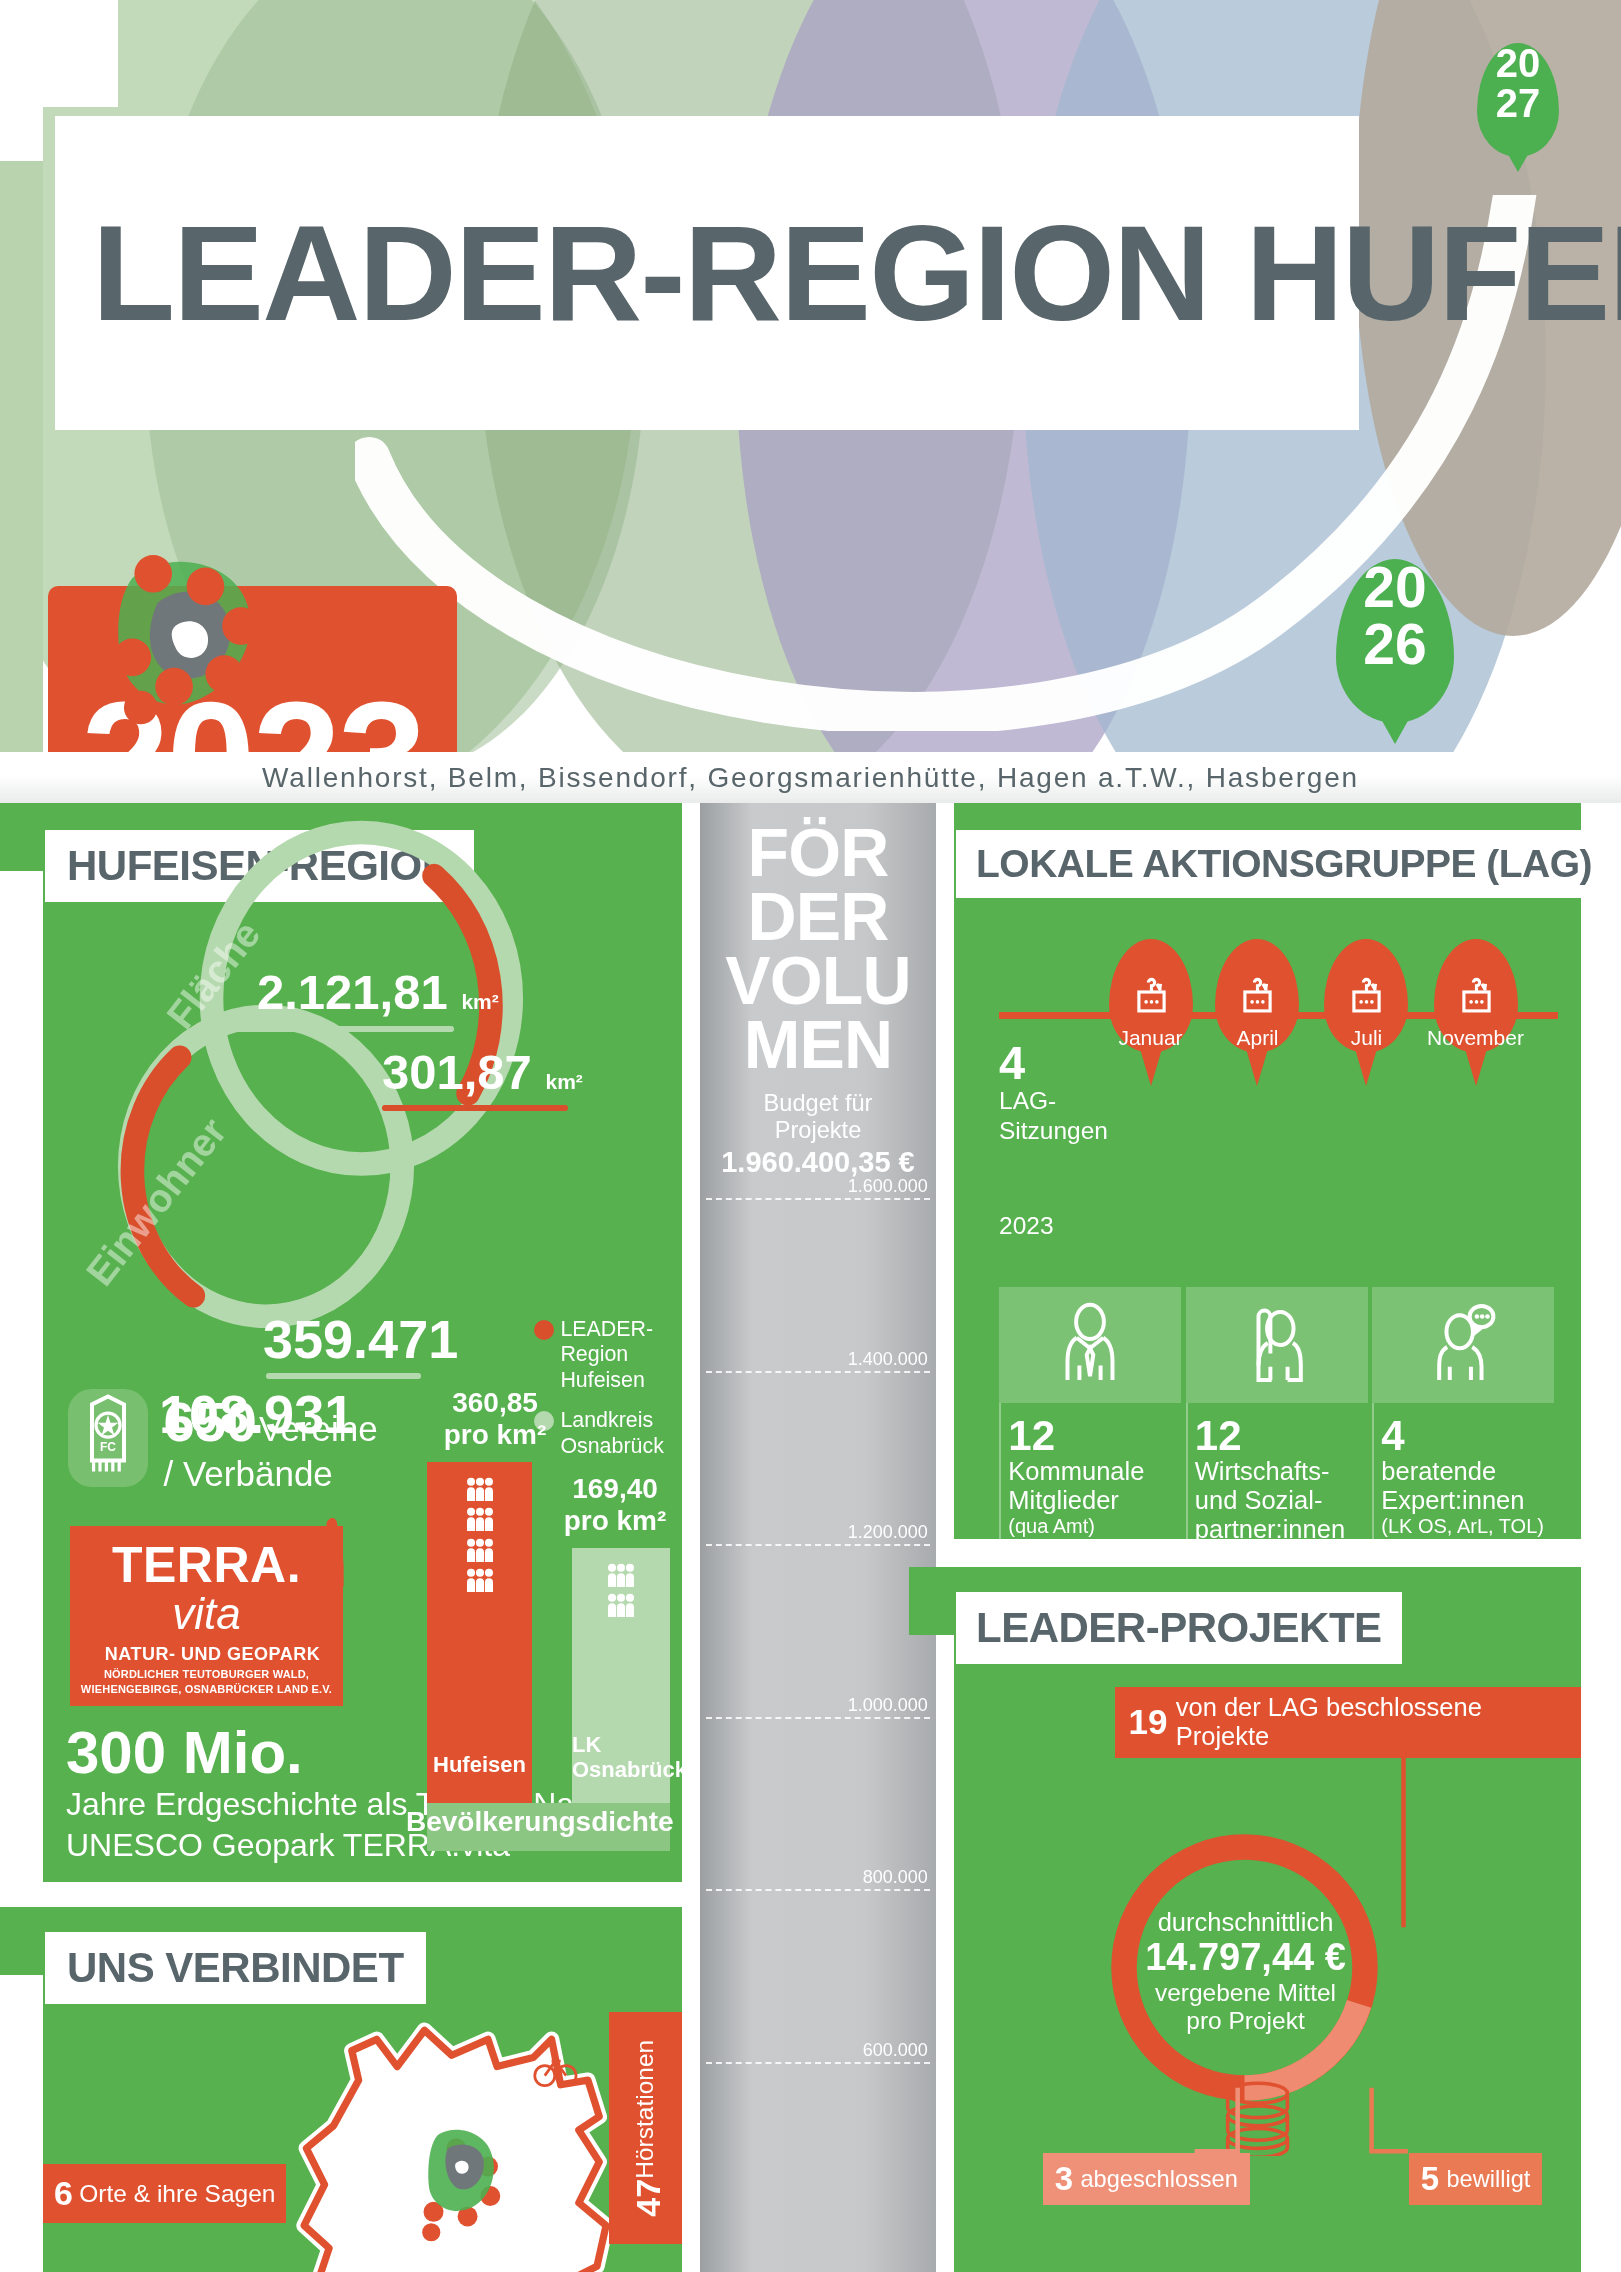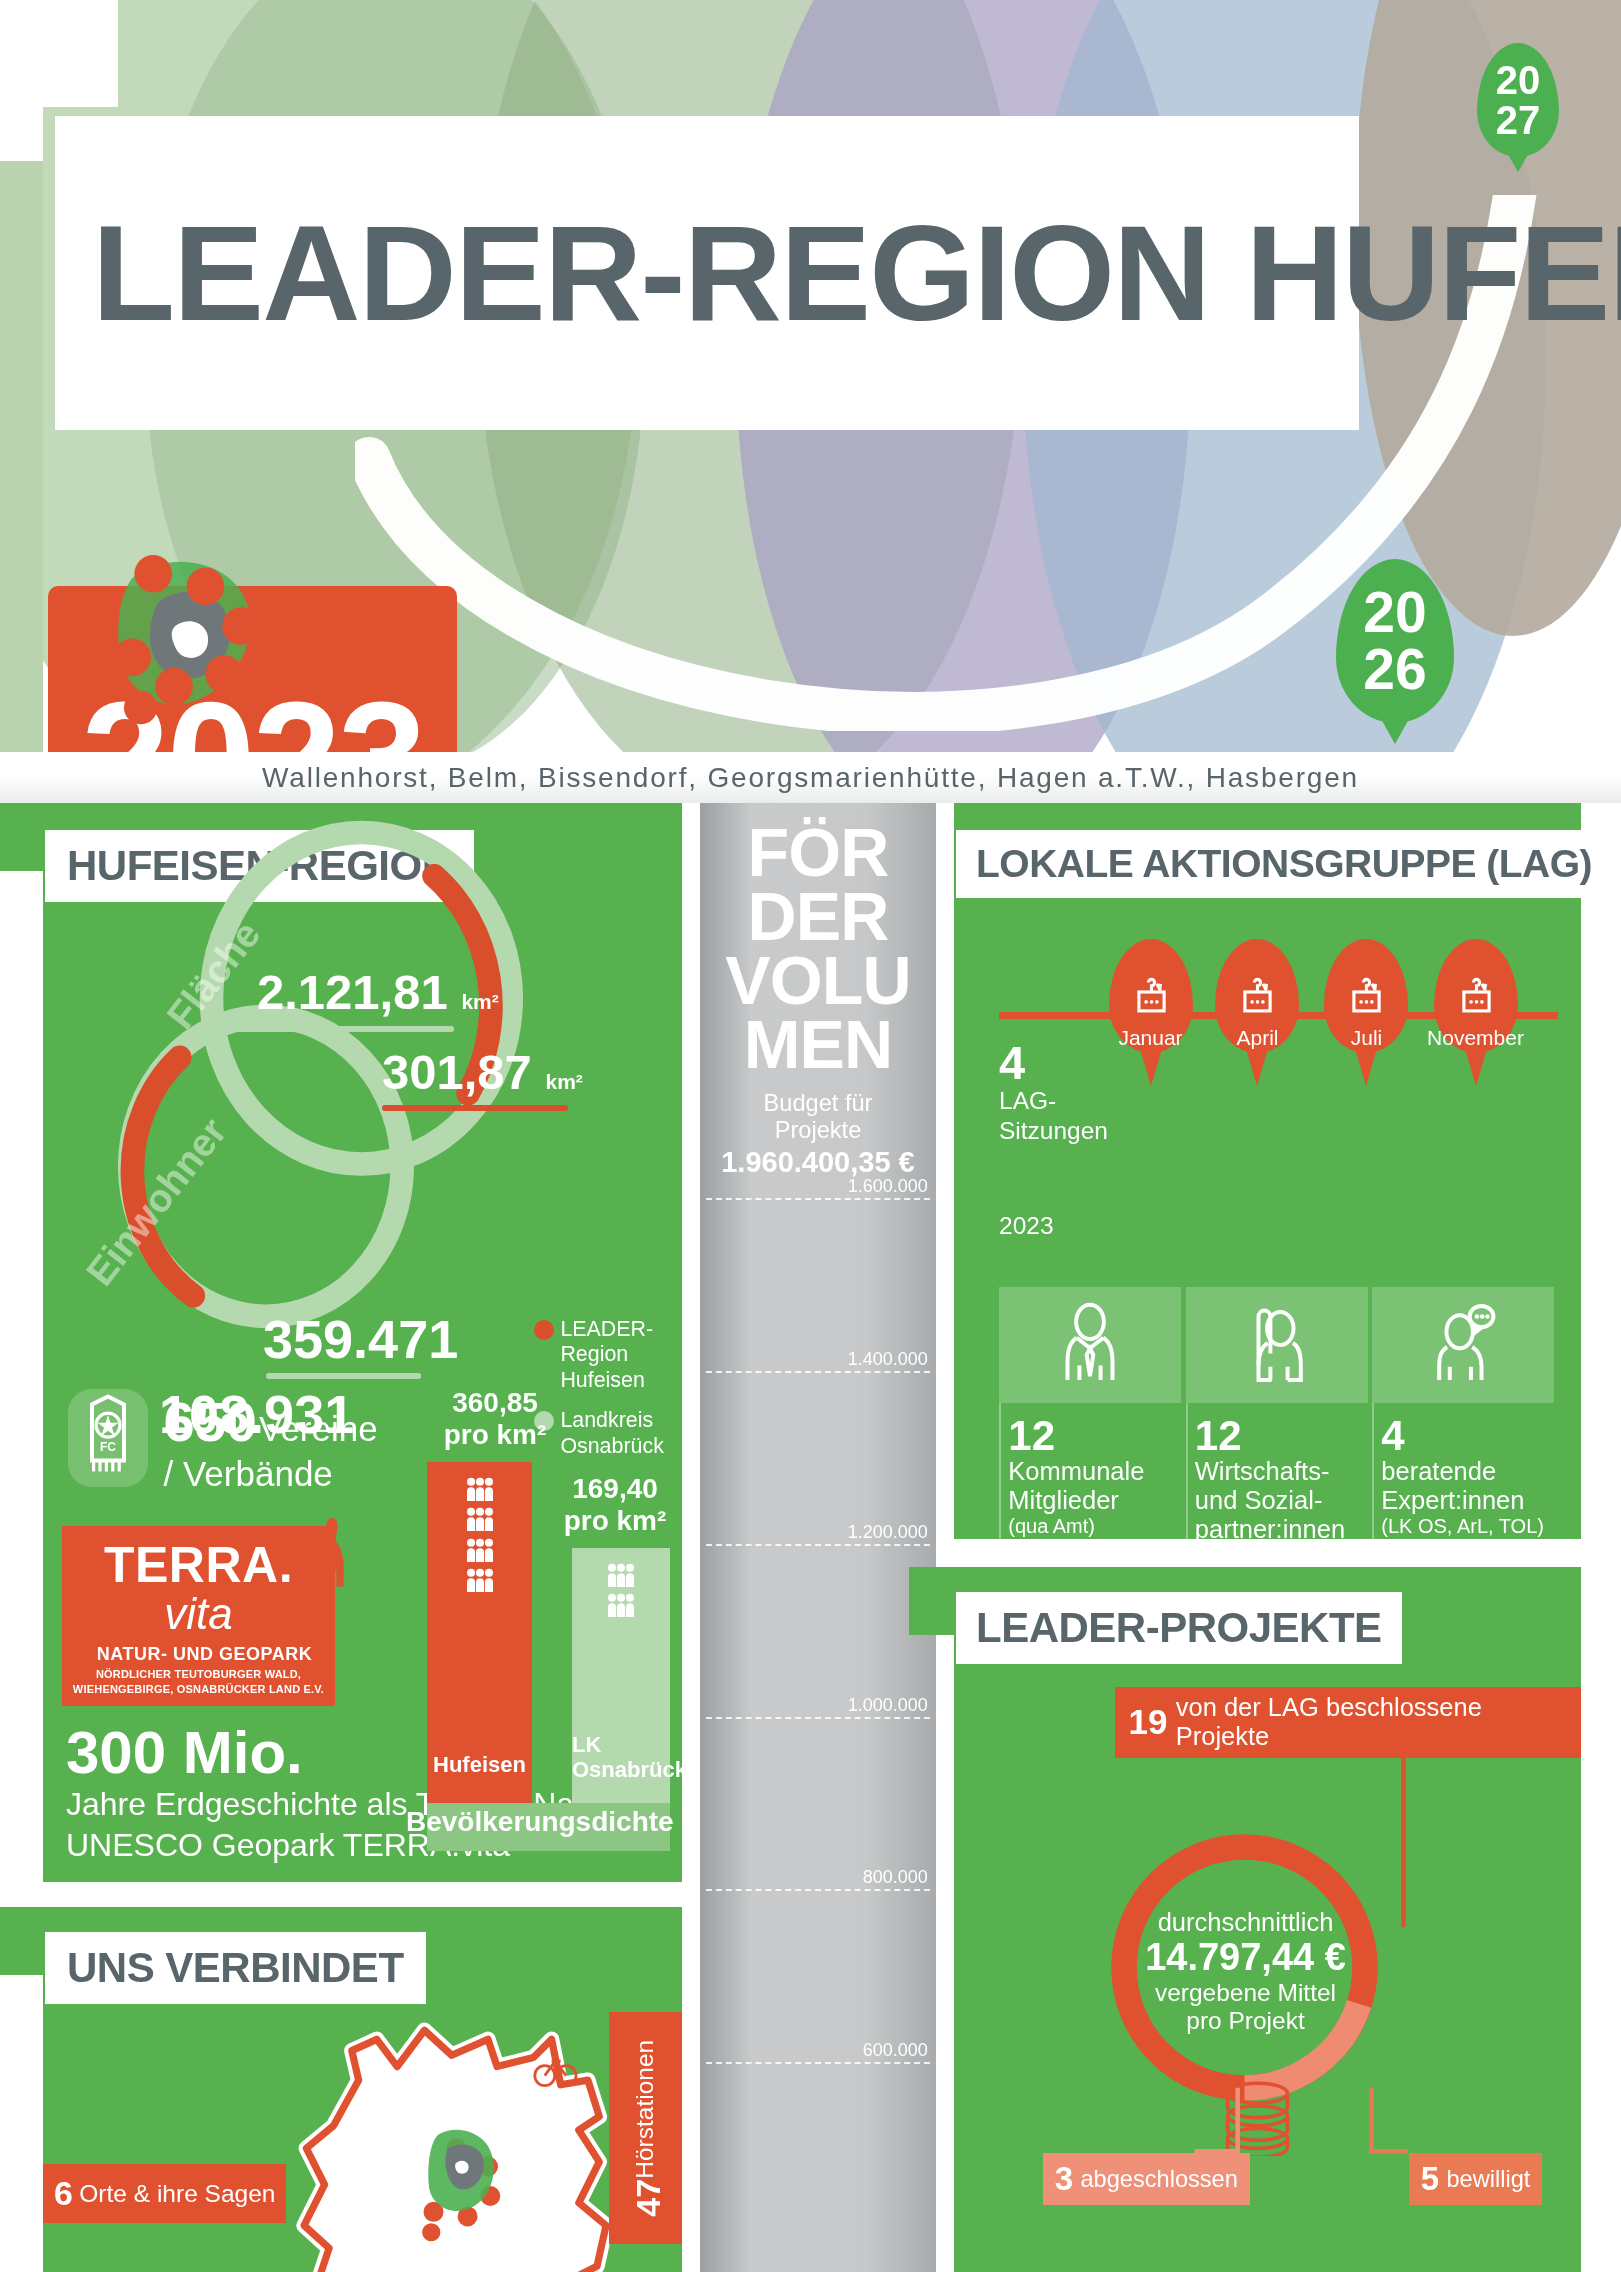--- a/index.html
+++ b/index.html
@@ -32,21 +32,21 @@
     background:#ffffff; display:flex; align-items:center;
   }
   .title-bar h1 {
     font-size:136px; letter-spacing:-1.8px; color:#58656a; font-weight:bold;
     padding-left:37px; white-space:nowrap; line-height:1;
   }
   .pin {
     position:absolute; color:#fff; font-weight:bold; text-align:center;
     background:#4caf50;
     border-radius:50% 50% 50% 50%/60% 60% 40% 40%;
-    display:flex; align-items:center; justify-content:center; line-height:1.0;
+    display:flex; justify-content:center; line-height:1.0;
   }
   .pin::after{
     content:""; position:absolute; left:50%; bottom:-20px; transform:translateX(-50%);
     border-left:23.6px solid transparent; border-right:23.6px solid transparent;
     border-top:41px solid #4caf50;
   }
   .pin-2024 { left:682px; top:843px; width:114px; height:155px; font-size:55px; }
   .pin-2025 { left:1029px; top:854px; width:114px; height:155px; font-size:55px; }
   .pin-2026 { left:1336px; top:559px; width:118px; height:164px; font-size:57px; }
   .pin-2027 { left:1477px; top:43px; width:82px; height:114px; font-size:40px; }
@@ -112,21 +112,21 @@
   .legend .dot { width:20px; height:20px; border-radius:50%; flex:0 0 20px; margin-right:6.4px; margin-top:2.7px;}
   .legend .txt { color:#fff; font-size:21.4px; line-height:1.18; }
 
   .vereine { position:absolute; left:25px; top:586px; display:flex; align-items:flex-start; }
   .badge-icon { width:80px; height:98px; background:#78c06f; border-radius:23.6px; position:relative; margin-right:15.5px;}
   .vereine-text { color:#fff; }
   .vereine-text .n { font-size:56px; font-weight:bold; }
   .vereine-text .t { font-size:35px; }
 
   .terra {
-    position:absolute; left:19px; top:723px; width:273px; height:180px;
+    position:absolute; left:27px; top:723px; width:273px; height:180px;
     background:#e0512f; display:flex; flex-direction:column;
     align-items:center; justify-content:center; color:#fff; overflow:hidden;
   }
   .terra .t1 { font-size:50px; font-weight:bold; letter-spacing:0.5px; }
   .terra .t2 { font-size:44px; font-style:italic; margin-top:-5.5px; }
   .terra .t3 { font-size:18px; font-weight:bold; letter-spacing:0.5px; margin-top:5.5px;padding-left:12px;}
   .terra .t4 { font-size:11px; font-weight:bold; letter-spacing:0.2px; text-align:center; line-height:1.3; margin-top:2px;}
 
   .mio { position:absolute; left:23px; top:918px; color:#fff; }
   .mio .n { font-size:60px; font-weight:bold; line-height:1.05;}

